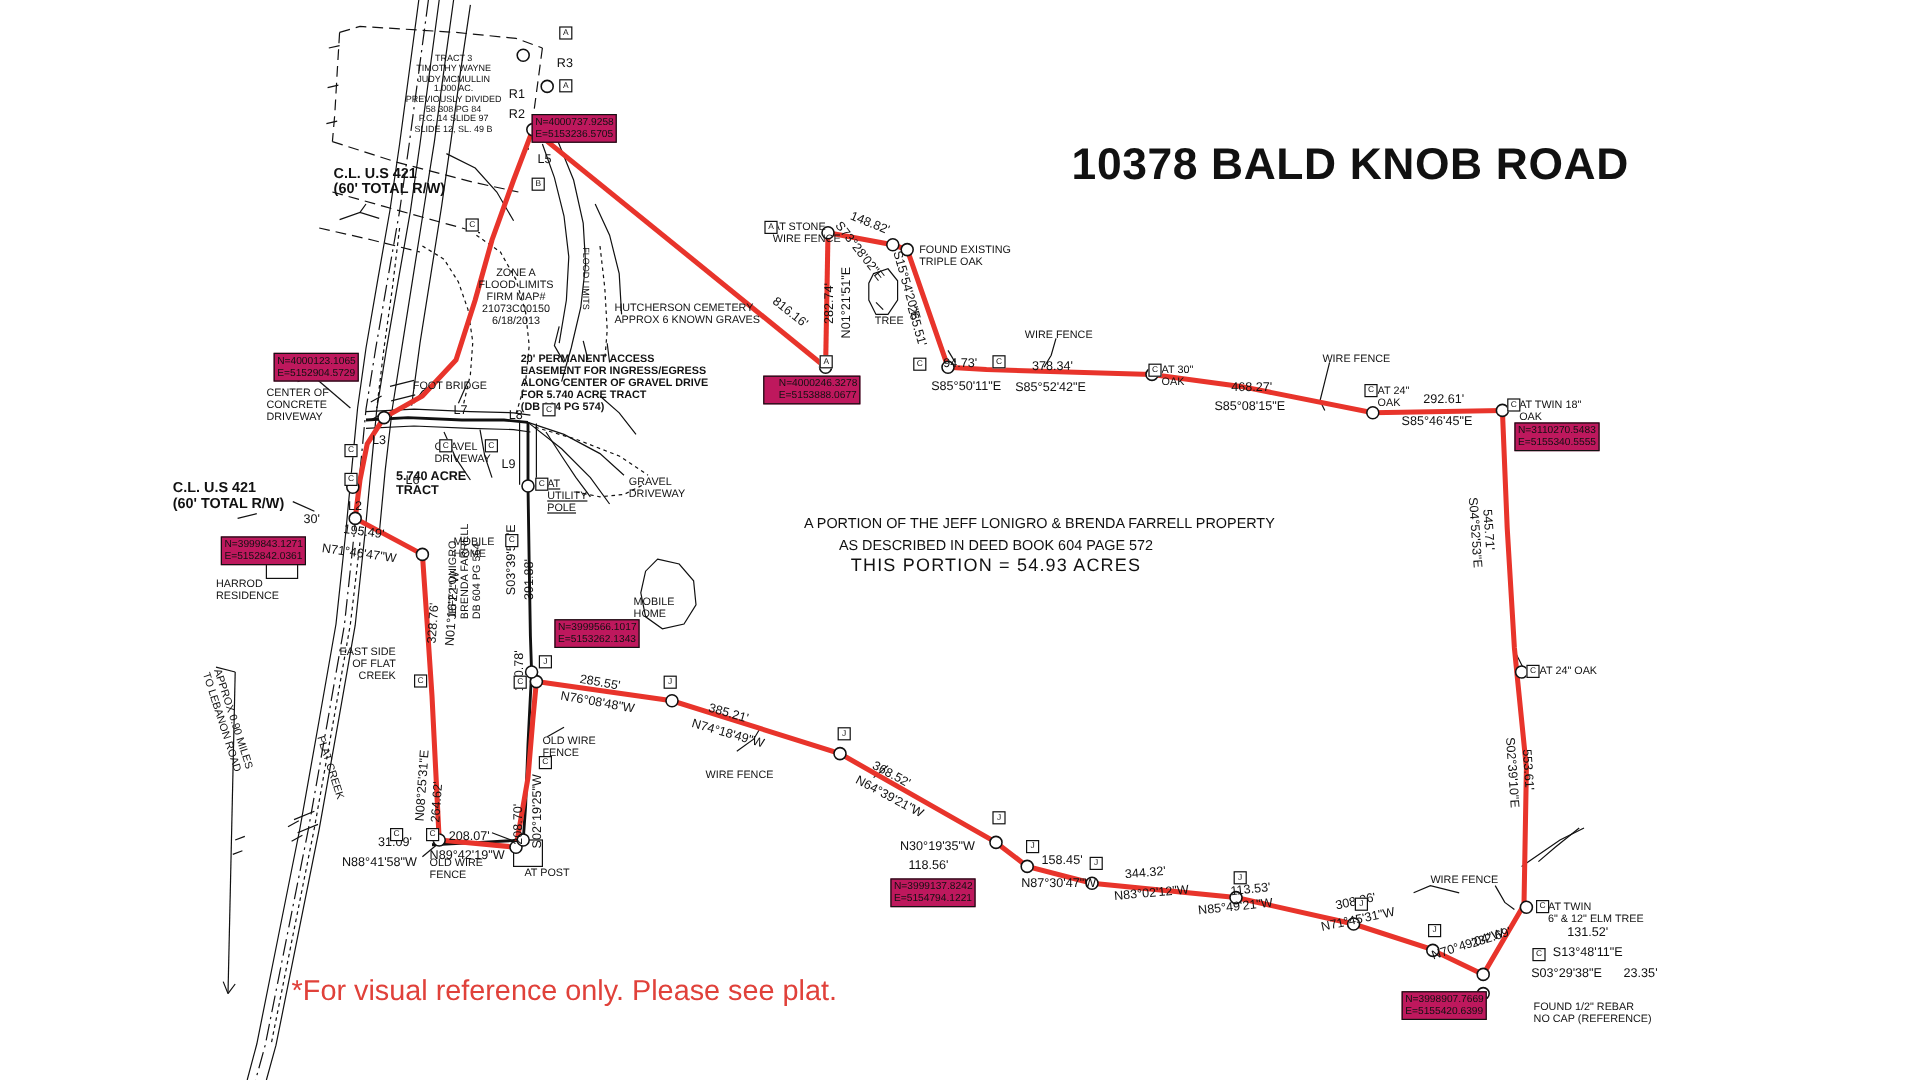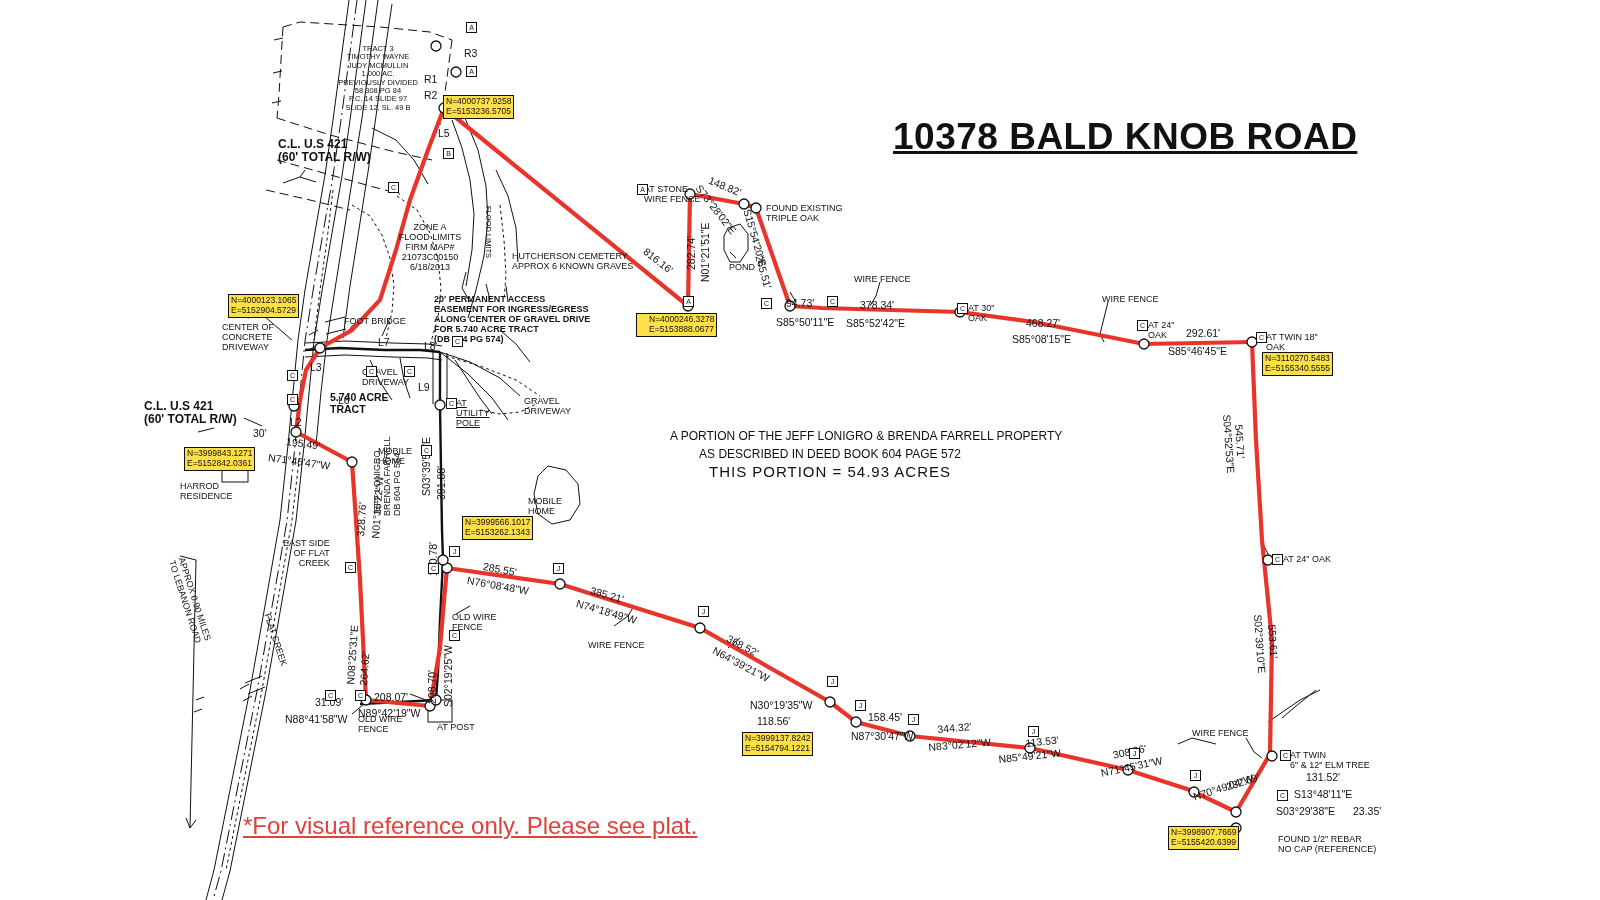--- a/index.html
+++ b/index.html
@@ -1,33 +1,33 @@
 <!DOCTYPE html>
 <html><head>
 <meta charset="utf-8">
 <style>
   html,body{margin:0;padding:0;background:#ffffff;}
   body{width:1600px;height:900px;position:relative;overflow:hidden;
        font-family:"Liberation Sans",sans-serif;color:#111;}
   #plat{position:absolute;left:0;top:0;width:1600px;height:900px;}
 
-  .ttl{position:absolute;font-weight:bold;letter-spacing:.5px;white-space:nowrap;text-decoration:underline;}
+  .ttl{position:absolute;font-weight:bold;letter-spacing:.5px;white-space:nowrap;}
   #title{left:893px;top:116px;font-size:37px;color:#111;}
   #disclaimer{left:243px;top:812px;font-size:24px;color:#e0413a;font-weight:normal;letter-spacing:0;}
 
   .lbl{position:absolute;white-space:pre;font-family:"Liberation Sans",sans-serif;
        color:#111;line-height:1.12;}
   .tiny{font-size:7.5px;}
   .sm{font-size:9px;}
   .md{font-size:10.5px;}
   .lg{font-size:12px;}
   .xl{font-size:15px;}
   .b{font-weight:bold;}
   .ctr{text-align:center;}
-  .box{position:absolute;border:1.2px solid #111;background:#fde047;
+  .box{position:absolute;border:1.2px solid #111;background:#be185d;
        font-size:8.5px;line-height:1.15;padding:1px 2px;white-space:pre;}
   .cmark{position:absolute;border:1.1px solid #111;background:#fff;
          width:9px;height:9px;font-size:7px;line-height:9px;text-align:center;}
 </style>
 </head>
 <body>
 
 <svg id="plat" viewBox="0 0 1600 900">
   <defs>
     <style>
@@ -287,39 +287,39 @@
 <div class="lbl sm" style="left:358px;top:714px;">OLD WIRE
 FENCE</div>
 <div class="lbl sm" style="left:588px;top:640px;">WIRE FENCE</div>
 <div class="lbl sm" style="left:854px;top:274px;">WIRE FENCE</div>
 <div class="lbl sm" style="left:1102px;top:294px;">WIRE FENCE</div>
 <div class="lbl sm" style="left:1192px;top:728px;">WIRE FENCE</div>
 <div class="lbl sm" style="left:644px;top:184px;">AT STONE
 WIRE FENCE</div>
 <div class="lbl sm" style="left:766px;top:203px;">FOUND EXISTING
 TRIPLE OAK</div>
-<div class="lbl sm" style="left:729px;top:262px;">POND</div>
+<div class="lbl sm" style="left:729px;top:262px;">TREE</div>
 <div class="lbl sm" style="left:968px;top:303px;">AT 30"
 OAK</div>
 <div class="lbl sm" style="left:1148px;top:320px;">AT 24"
 OAK</div>
 <div class="lbl sm" style="left:1266px;top:332px;">AT TWIN 18"
 OAK</div>
 <div class="lbl sm" style="left:1283px;top:554px;">AT 24" OAK</div>
 <div class="lbl sm" style="left:1290px;top:750px;">AT TWIN
 6" &amp; 12" ELM TREE</div>
 <div class="lbl sm" style="left:1278px;top:834px;">FOUND 1/2" REBAR
 NO CAP (REFERENCE)</div>
 <div class="lbl sm" style="left:437px;top:722px;">AT POST</div>
 <div class="lbl md" style="left:253px;top:428px;">30'</div>
 
 <div class="lbl md" style="left:424px;top:74px;">R1</div>
 <div class="lbl md" style="left:424px;top:90px;">R2</div>
 <div class="lbl md" style="left:464px;top:48px;">R3</div>
-<div class="lbl md" style="left:438px;top:128px;">L5</div>
+<div class="lbl md" style="left:448px;top:128px;">L5</div>
 <div class="lbl md" style="left:338px;top:372px;margin-top:23px;">L6</div>
 <div class="lbl md" style="left:378px;top:337px;">L7</div>
 <div class="lbl md" style="left:424px;top:341px;">L8</div>
 <div class="lbl md" style="left:418px;top:382px;">L9</div>
 <div class="lbl md" style="left:310px;top:362px;">L3</div>
 <div class="lbl md" style="left:290px;top:417px;">L2</div>
 
 <div class="lbl md" style="left:648px;top:246px;transform:rotate(38deg);transform-origin:0 0;">816.16'</div>
 
 <div class="lbl md" style="left:686px;top:270px;transform:rotate(-90deg);transform-origin:0 0;">282.74'</div>

